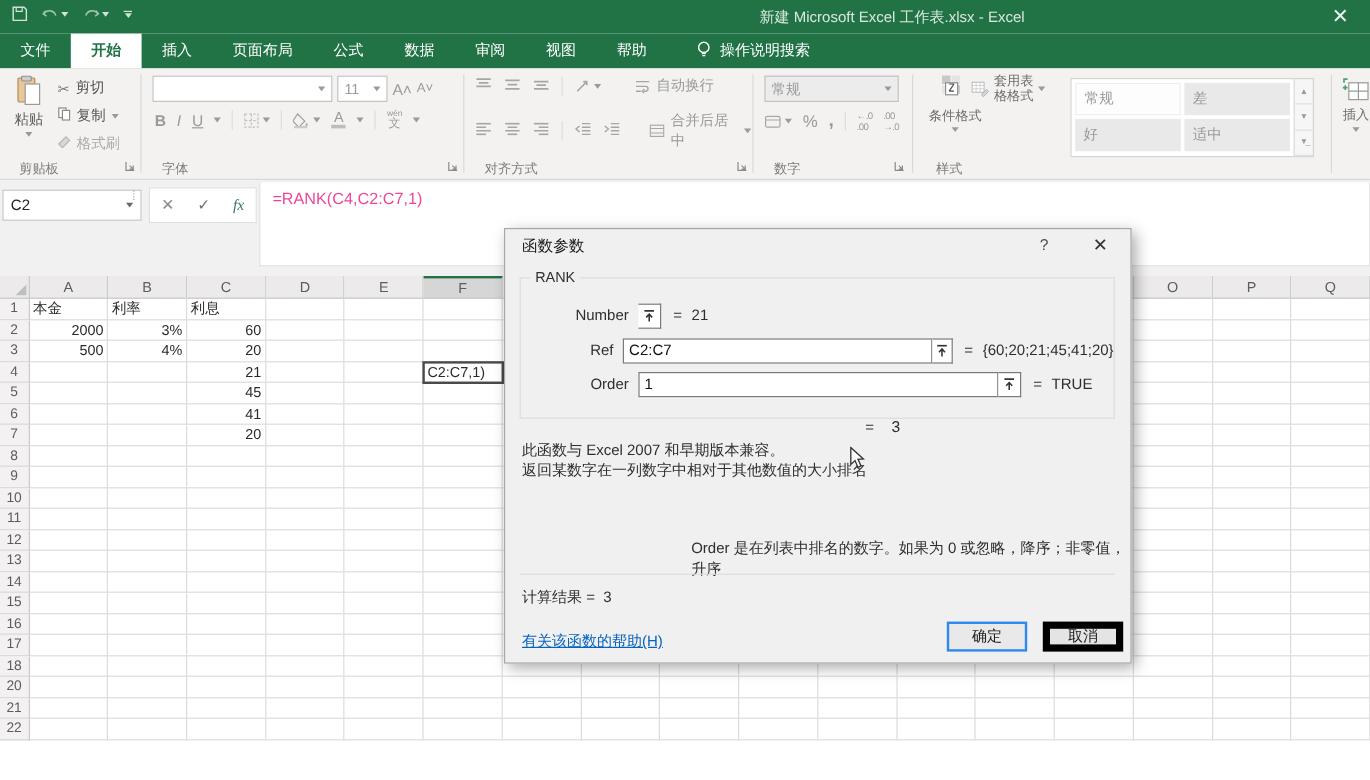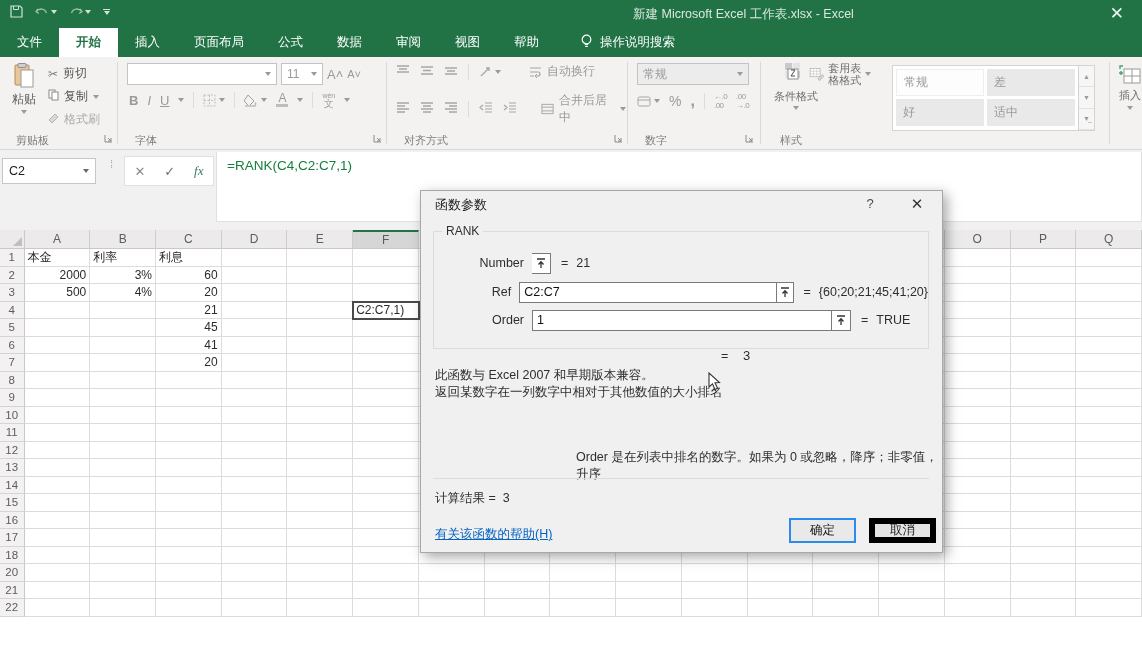--- a/index.html
+++ b/index.html
@@ -41,28 +41,28 @@
 
   
   .gallery { display:grid; grid-template-columns:88px 88px; grid-template-rows:27px 27px; gap:3px; background:#fff; border:1px solid #d4d4d4; padding:3px; }
   .gal-cell { display:flex; align-items:center; padding-left:7px; font-size:12px; color:#9a9a9a; background:#e9e9e9; }
   .gal-cell.first { background:#fdfdfd; border:1px solid #eee; }
   .gal-scroll { display:flex; flex-direction:column; width:16px; border:1px solid #d4d4d4; border-left:none; background:#f6f6f6; height:66px; }
   .gal-scroll span { flex:1; display:flex; align-items:center; justify-content:center; font-size:7px; color:#9a9a9a; border-bottom:1px solid #e2e2e2; }
 
   
   .fbar-zone { position:absolute; left:0; top:150px; width:1142px; height:80px; background:#f1f1f1; }
-  .name-box { position:absolute; left:2px; top:8px; width:94px; height:26px; background:#fff; border:1px solid #c6c6c6; display:flex; align-items:center; padding:0 6px; font-size:12.5px; color:#222; }
+  .name-box { position:absolute; left:2px; top:8px; width:116px; height:26px; background:#fff; border:1px solid #c6c6c6; display:flex; align-items:center; padding:0 6px; font-size:12.5px; color:#222; }
   .name-box .car { margin-left:auto; border-top-color:#6a6a6a; }
   .dotsep { position:absolute; left:110px; top:12px; color:#b0b0b0; font-size:11px; letter-spacing:0; line-height:5px; }
   .fx-box { position:absolute; left:124px; top:6px; width:90px; height:30px; background:#fff; border:1px solid #e0e0e0; display:flex; align-items:center; justify-content:space-around; }
   .fx-box .x { color:#8b8b8b; font-size:13px; }
   .fx-box .ck { color:#6f6f6f; font-size:13px; }
   .fx-box .fx { color:#3f7a5e; font-style:italic; font-size:13px; font-family:"Liberation Serif","DejaVu Serif",serif; }
-  .formula-input { position:absolute; left:216px; top:2px; width:926px; height:70px; background:#fff; border:1px solid #e0e0e0; border-top:none; padding:6px 10px; font-size:13.5px; color:#15803d; }
+  .formula-input { position:absolute; left:216px; top:2px; width:926px; height:70px; background:#fff; border:1px solid #e0e0e0; border-top:none; padding:6px 10px; font-size:13.5px; color:#ec4899; }
 
   
   .sheet { position:absolute; left:0; top:230px; width:1142px; height:420px; background:#fff; }
   .hdr-row { display:flex; height:19px; }
   .corner { width:25px; height:19px; background:#eceaea; border-right:1px solid #c9c9c9; border-bottom:1px solid #c9c9c9; position:relative; }
   .corner:after { content:""; position:absolute; right:2px; bottom:2px; border-left:9px solid transparent; border-bottom:9px solid #bfbfbf; }
   .col-h { width:67px; height:19px; background:#eceaea; border-right:1px solid #cdcdcd; border-bottom:1px solid #c9c9c9; text-align:center; line-height:18px; font-size:12px; color:#5d5d5d; }
   .col-h.sel { background:#d6d6d6; border-top:2px solid #217346; line-height:16px; }
   .g-row { display:flex; height:17.5px; }
   .row-h { width:25px; background:#f3f1f1; border-right:1px solid #c9c9c9; border-bottom:1px solid #d5d5d5; text-align:center; font-size:11.5px; color:#5d5d5d; line-height:17px; }

